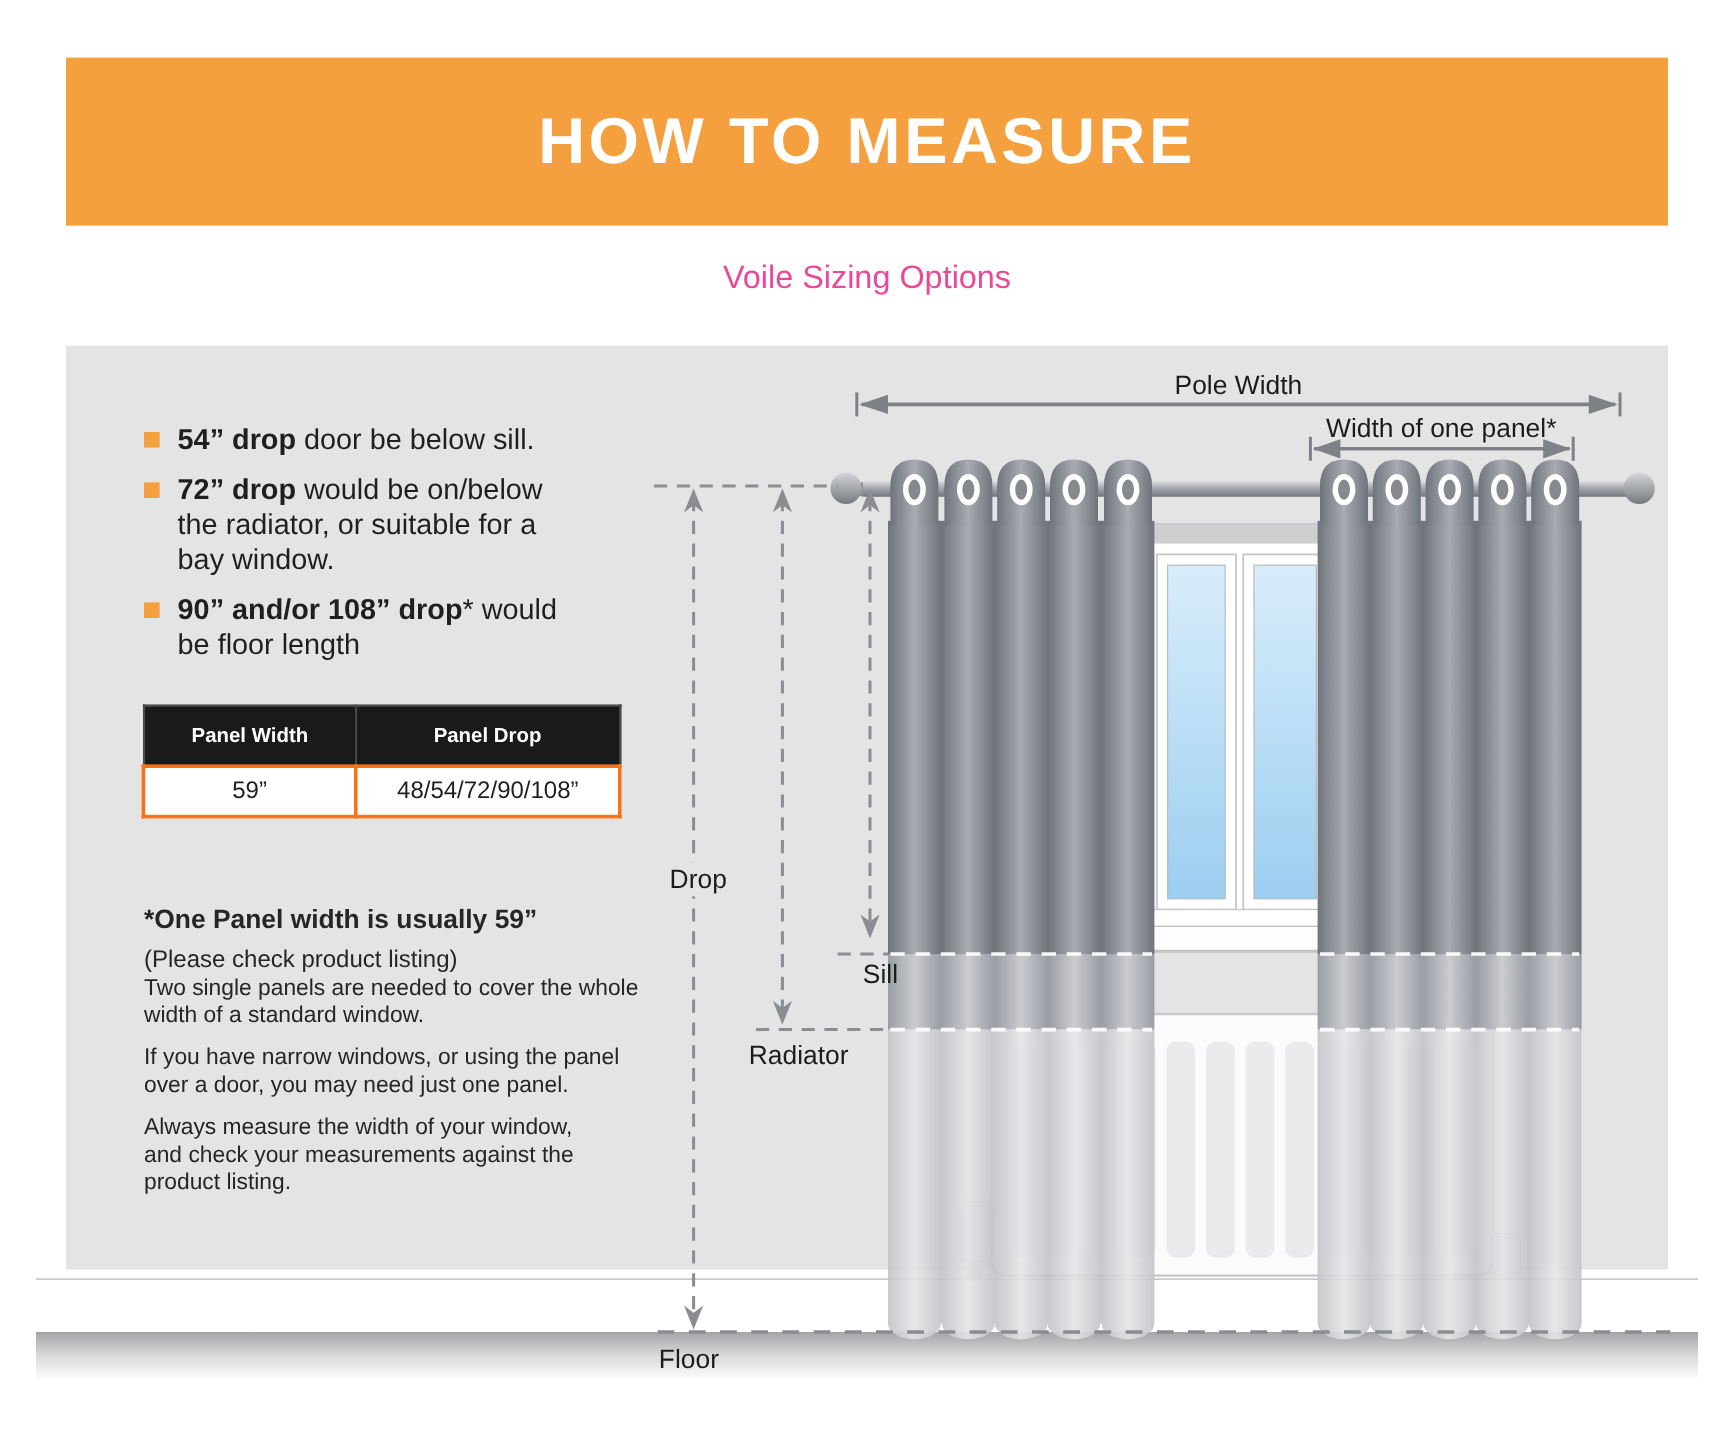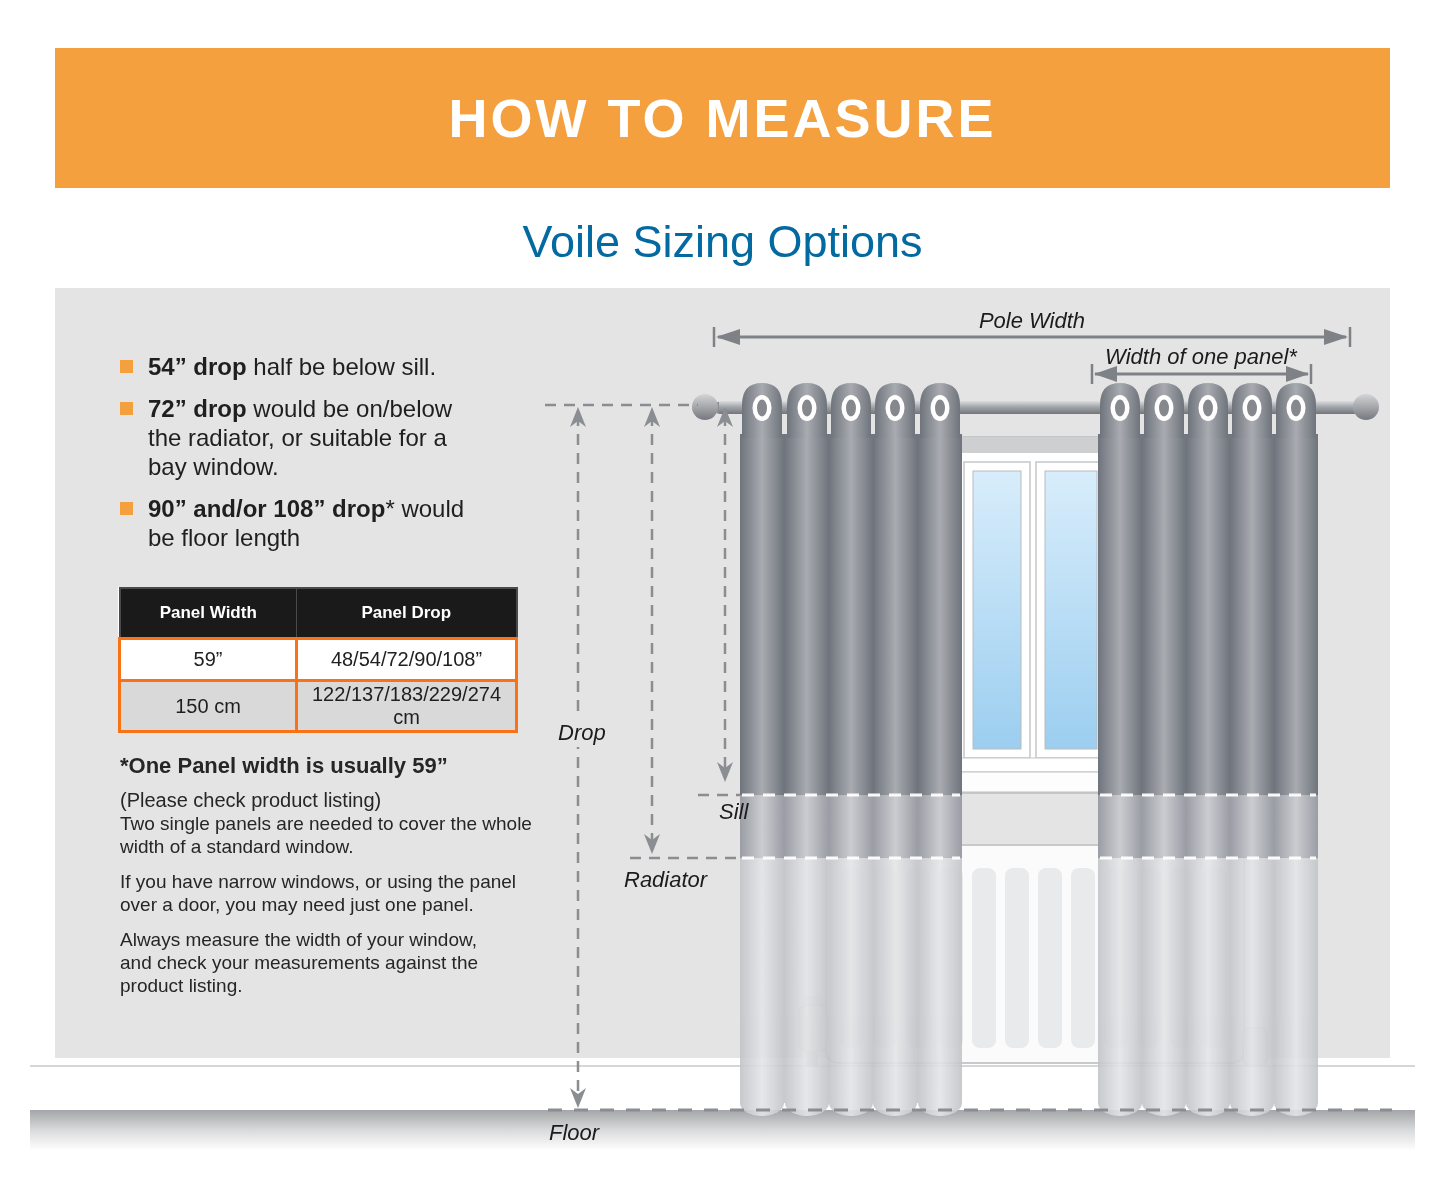--- a/index.html
+++ b/index.html
@@ -4,21 +4,21 @@
 <style>
   html,body { margin:0; padding:0; background:#fff; }
   .page { position:relative; width:1445px; height:1192px; background:#ffffff;
           font-family:"Liberation Sans", sans-serif; overflow:hidden; }
 
   
   .banner { position:absolute; left:55px; top:48px; width:1335px; height:140px;
             background:#F5A03E; display:flex; align-items:center; justify-content:center; }
   .banner h1 { margin:0; color:#ffffff; font-size:54px; font-weight:bold; letter-spacing:3px; }
   .subtitle { position:absolute; top:216px; left:0; width:100%; text-align:center;
-              font-size:45px; color:#0369a1; }
+              font-size:27px; color:#ec4899; }
 
   
   .panel { position:absolute; left:55px; top:288px; width:1335px; height:770px; background:#E4E4E5; }
 
   
   .bullets { position:absolute; left:120px; top:352px; width:380px; z-index:3; }
   .bullet-item { display:flex; margin-bottom:13px; font-size:24px; line-height:29px; color:#1F1F1F; }
   .bullet-sq { width:13px; height:13px; background:#F5A03E; margin:8px 15px 0 0; flex:none; }
   .bullet-text span { white-space:pre-wrap; }
   .b { font-weight:bold; }
@@ -32,42 +32,42 @@
                    border:3px solid #f97316; }
   .size-table tr.alt td { background:#D9D9DA; }
 
   
   .notes { position:absolute; left:120px; top:753px; width:490px; color:#262626; z-index:3; }
   .notes-h  { font-size:22px; font-weight:bold; margin:0 0 10px 0; }
   .notes-sub{ font-size:20px; margin:0 0 0 0; }
   .notes .para { font-size:19px; line-height:23px; margin:0 0 12px 0; white-space:pre-line; }
 
   
-  .dlabel { position:absolute; font-size:22px; color:#1C1C1C; z-index:3;font-style:italic; }
+  .dlabel { position:absolute; font-size:22px; color:#1C1C1C; z-index:3; }
   .dlabel.center { text-align:center; }
   #lbl-drop { background:#E4E4E5; padding:1px 6px; }
 
   svg.diagram { position:absolute; left:0; top:0; z-index:2; pointer-events:none; }
 </style>
 </head>
 <body>
 
 <div class="page">
 
   <div class="banner">
     <h1>HOW TO MEASURE</h1>
   </div>
   <div class="subtitle">Voile Sizing Options</div>
 
   <div class="panel"></div>
 
   <div class="bullets">
     <div class="bullet-item">
       <div class="bullet-sq"></div>
-      <div class="bullet-text"><span class="b">54” drop</span><span> half be below sill.</span></div>
+      <div class="bullet-text"><span class="b">54” drop</span><span> door be below sill.</span></div>
     </div>
     <div class="bullet-item">
       <div class="bullet-sq"></div>
       <div class="bullet-text"><span class="b">72” drop</span><span> would be on/below
 the radiator, or suitable for a
 bay window.</span></div>
     </div>
     <div class="bullet-item">
       <div class="bullet-sq"></div>
       <div class="bullet-text"><span class="b">90” and/or 108” drop</span><span>* would
@@ -84,24 +84,20 @@
       <tr>
         <th>Panel Width</th>
         <th>Panel Drop</th>
       </tr>
     </thead>
     <tbody>
       <tr>
         <td>59”</td>
         <td>48/54/72/90/108”</td>
       </tr>
-      <tr class="alt">
-        <td>150 cm</td>
-        <td>122/137/183/229/274 cm</td>
-      </tr>
     </tbody>
   </table>
 
   <div class="notes">
     <p class="notes-h">*One Panel width is usually 59”</p>
     <p class="notes-sub">(Please check product listing)</p>
     <p class="para">Two single panels are needed to cover the whole
 width of a standard window.</p>
     <p class="para">If you have narrow windows, or using the panel
 over a door, you may need just one panel.</p>

